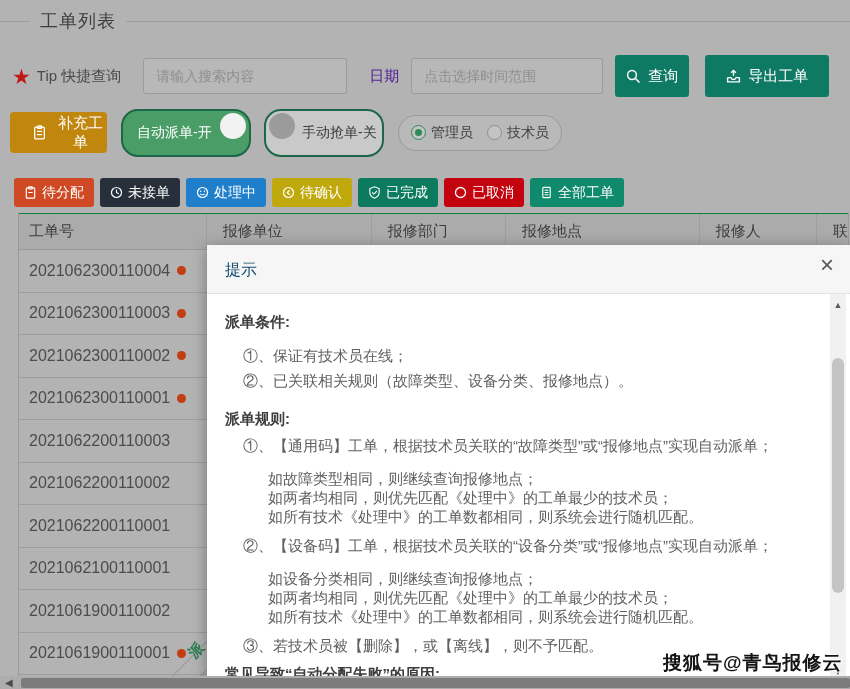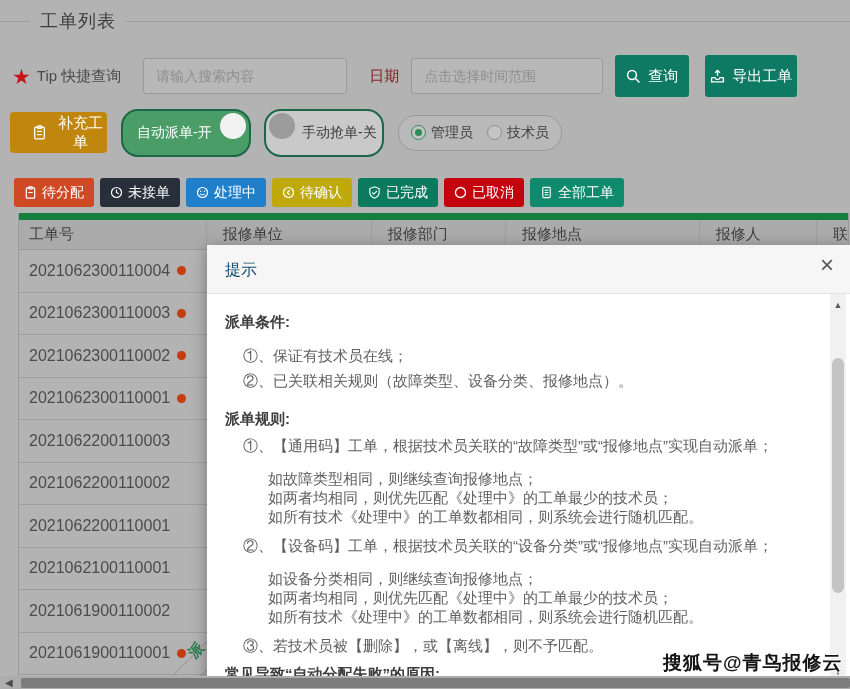--- a/index.html
+++ b/index.html
@@ -14,27 +14,27 @@
 
   
   .toolbar { position:absolute; left:12px; top:54px; height:44px; display:flex; align-items:center; }
   .star { color:#c01616; font-size:21px; line-height:1; margin-right:6px; }
   .tip-label { font-size:15px; color:#4a4a4a; white-space:nowrap; }
   .gin { background:#b8b8b8; border:1px solid #9a9a9a; border-radius:3px; height:36px;
          font-size:14px; color:#6e6e6e; padding:0 12px; outline:none;
          font-family:"Liberation Sans",sans-serif; }
   .gin::placeholder { color:#8f8f8f; opacity:1; }
   .search-in { width:204px; margin-left:22px; }
-  .date-label { font-size:15px; color:#7f1d1d; margin-left:22px; }
+  .date-label { font-size:15px; color:#4c1d95; margin-left:22px; }
   .date-in { width:192px; margin-left:12px; }
   .tbtn { display:inline-flex; align-items:center; justify-content:center; gap:7px;
           height:42px; border:none; border-radius:3px; background:#0e7a63; color:#fff;
           font-size:15px; cursor:pointer; font-family:inherit; }
   .query-btn { width:74px; margin-left:12px; }
-  .export-btn { width:92px; margin-left:16px; }
+  .export-btn { width:124px; margin-left:16px; }
 
   
   .actions { position:absolute; left:10px; top:112px; height:41px; display:flex; align-items:center; }
   .abtn { display:inline-flex; align-items:center; justify-content:center; gap:7px;
           height:41px; border:none; border-radius:4px; color:#fff; font-size:15px;
           cursor:pointer; font-family:inherit;padding-left:22px; }
   .suppl { width:97px; background:#c1860e; }
   .newd  { width:107px; margin-left:12px; background:#2b80ca; }
   .toggle { position:relative; height:48px; border:2px solid #1b6747; border-radius:17px;
             display:inline-flex; align-items:center; font-size:14px; cursor:pointer; }
@@ -54,21 +54,21 @@
 
   
   .status-row { position:absolute; left:14px; top:178px; display:flex; gap:6px; }
   .sbtn { display:inline-flex; align-items:center; gap:5px; height:29px; padding:0 10px;
           border:none; border-radius:3px; color:#fff; font-size:14px; cursor:pointer;
           font-family:inherit; white-space:nowrap; }
 
   
   .table { position:absolute; left:18px; top:213px; width:831px; bottom:13px;
            border-left:1px solid #9a9a9a; border-right:1px solid #9a9a9a; }
-  .thead { display:flex; height:37px; background:#ababab; border-top:7px solid #15803d;
+  .thead { display:flex; height:37px; background:#ababab; border-top:1px solid #15803d;
            border-bottom:1px solid #9a9a9a; font-size:15px; color:#3d3d3d; }
   .th { display:flex; align-items:center; border-right:1px solid #9e9e9e; padding-left:16px; }
   .th:first-child { padding-left:10px; }
   .th:last-child { border-right:none; }
   .trow { position:relative; height:42.5px; border-bottom:1px solid #9e9e9e;
           display:flex; align-items:center; padding-left:10px; font-size:16px; color:#4c4c4c; }
   .dot { width:9px; height:9px; border-radius:50%; background:#c43c11; margin-left:7px; }
   .ribbon-line1 { position:absolute; left:144px; top:20px; width:64px; height:0;
                   border-top:1px solid #9a9a9a; transform:rotate(-45deg); }
   .ribbon-line2 { position:absolute; left:168px; top:32px; width:48px; height:0;

